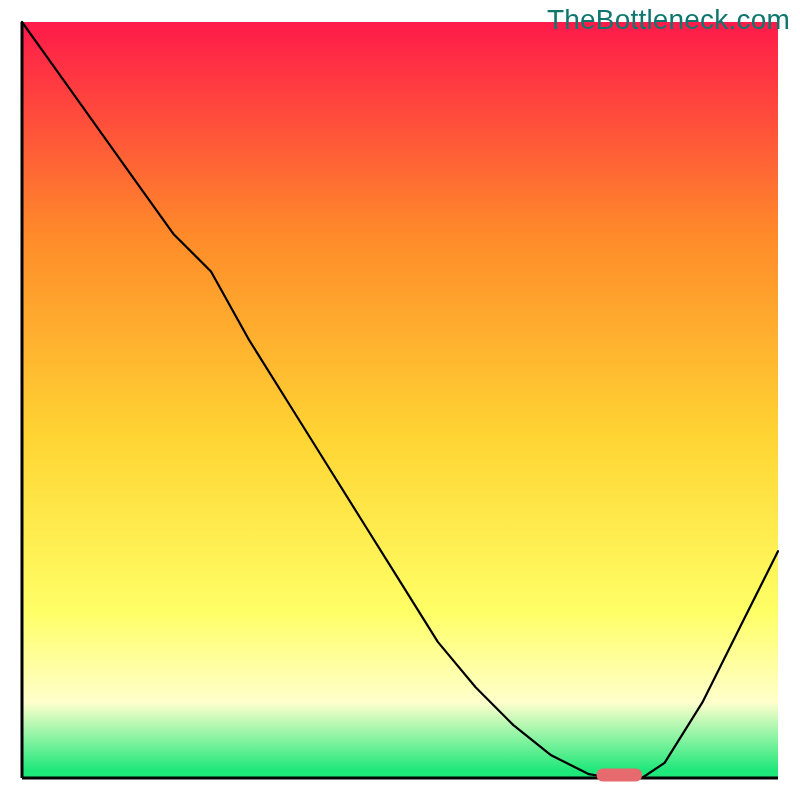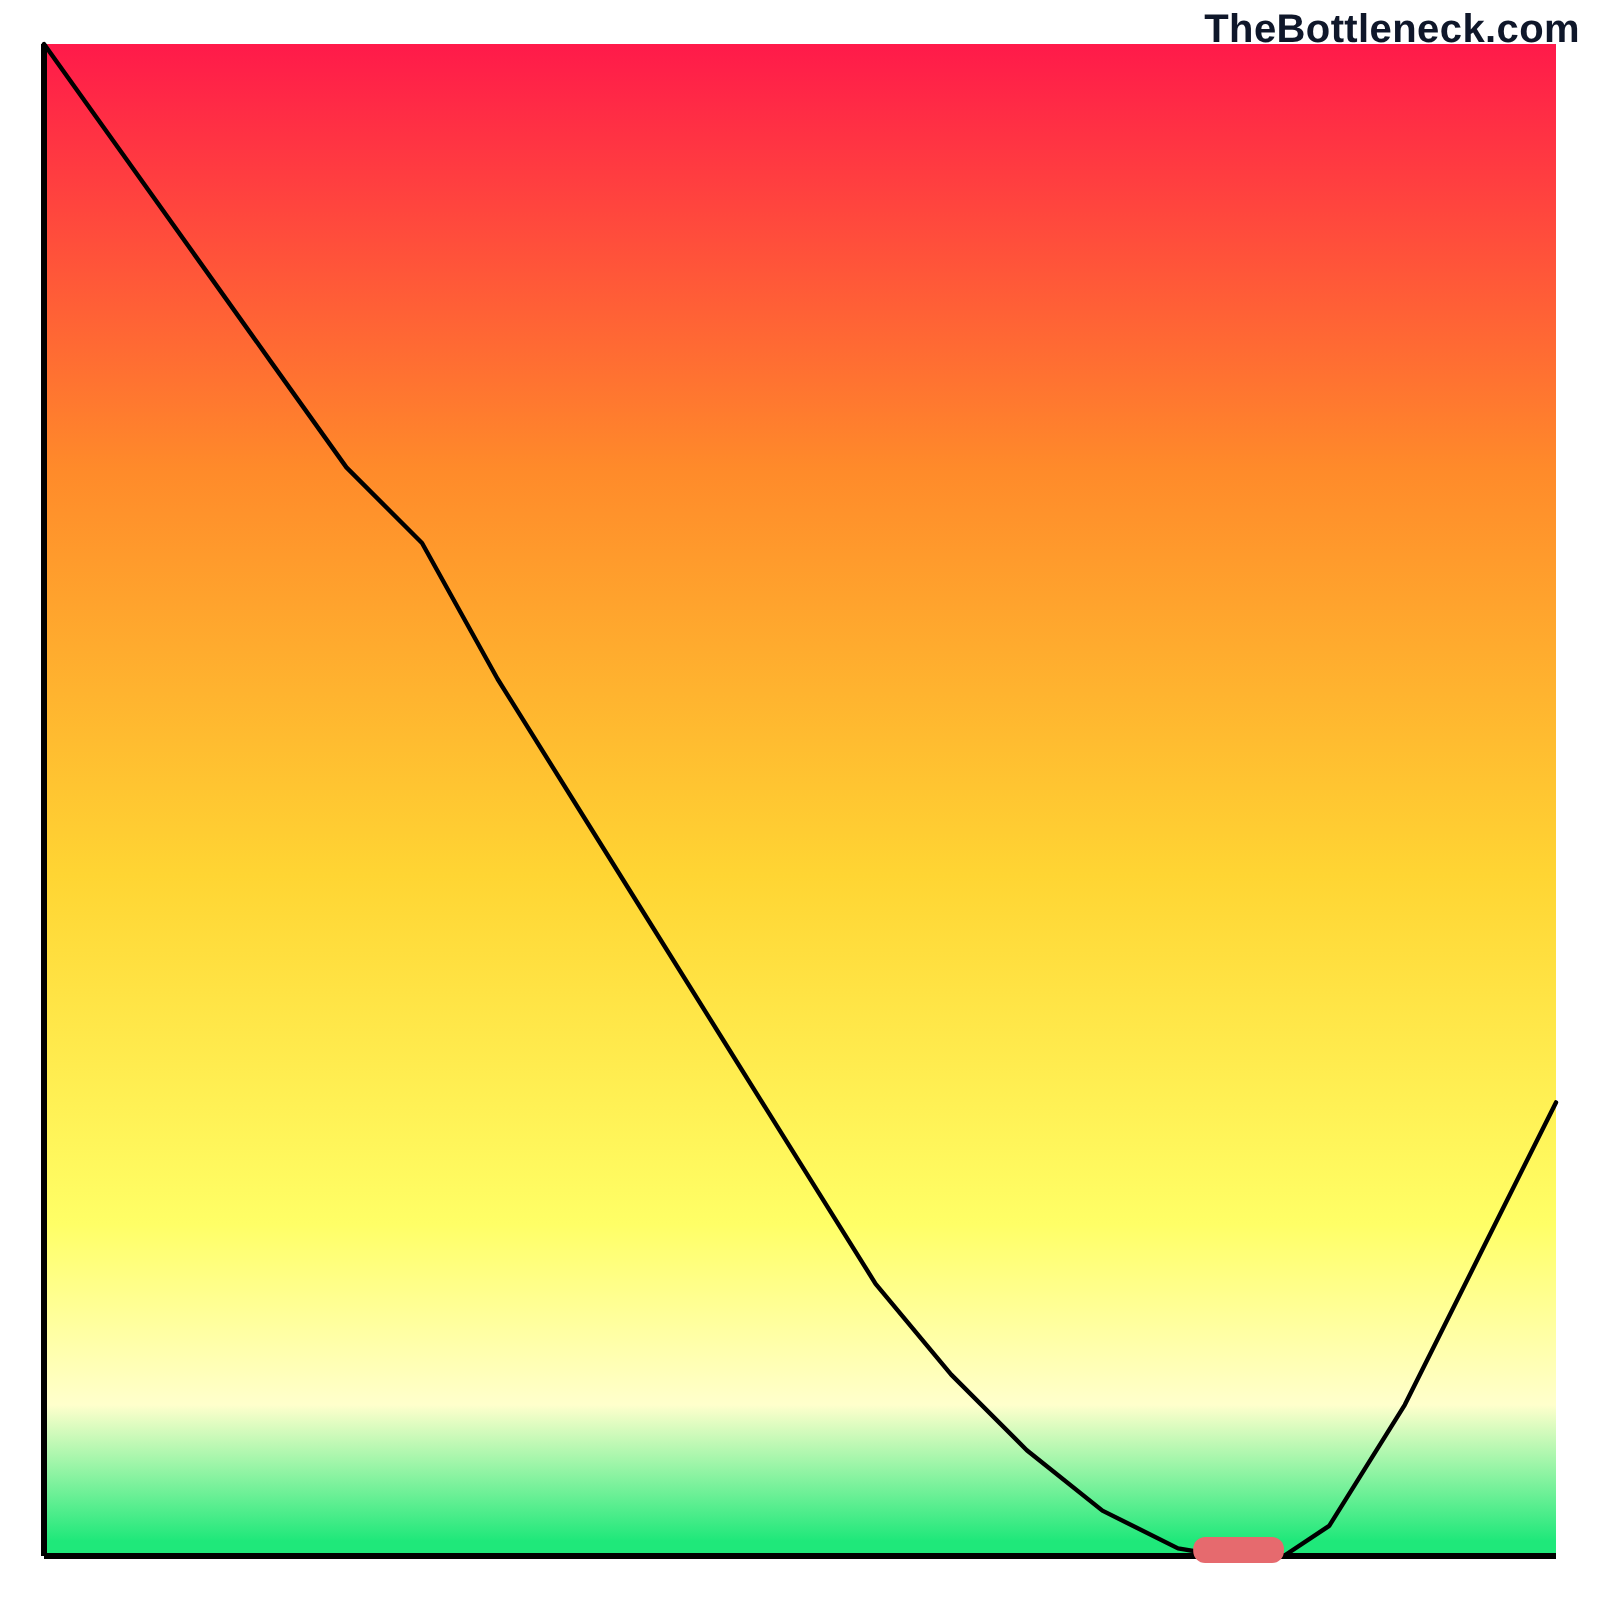--- a/index.html
+++ b/index.html
@@ -12,23 +12,23 @@
   }
   .chart-container {
     position: relative;
     width: 800px;
     height: 800px;
   }
   .watermark {
     position: absolute;
     top: 4px;
     right: 10px;
-    font-size: 20px;
-    font-weight: 700;
-    color: #0f172a;
+    font-size: 28px;
+    font-weight: 400;
+    color: #0f766e;
     letter-spacing: 0.2px;
     z-index: 10;
   }
   svg {
     position: absolute;
     top: 0;
     left: 0;
   }
   .curve {
     fill: none;

